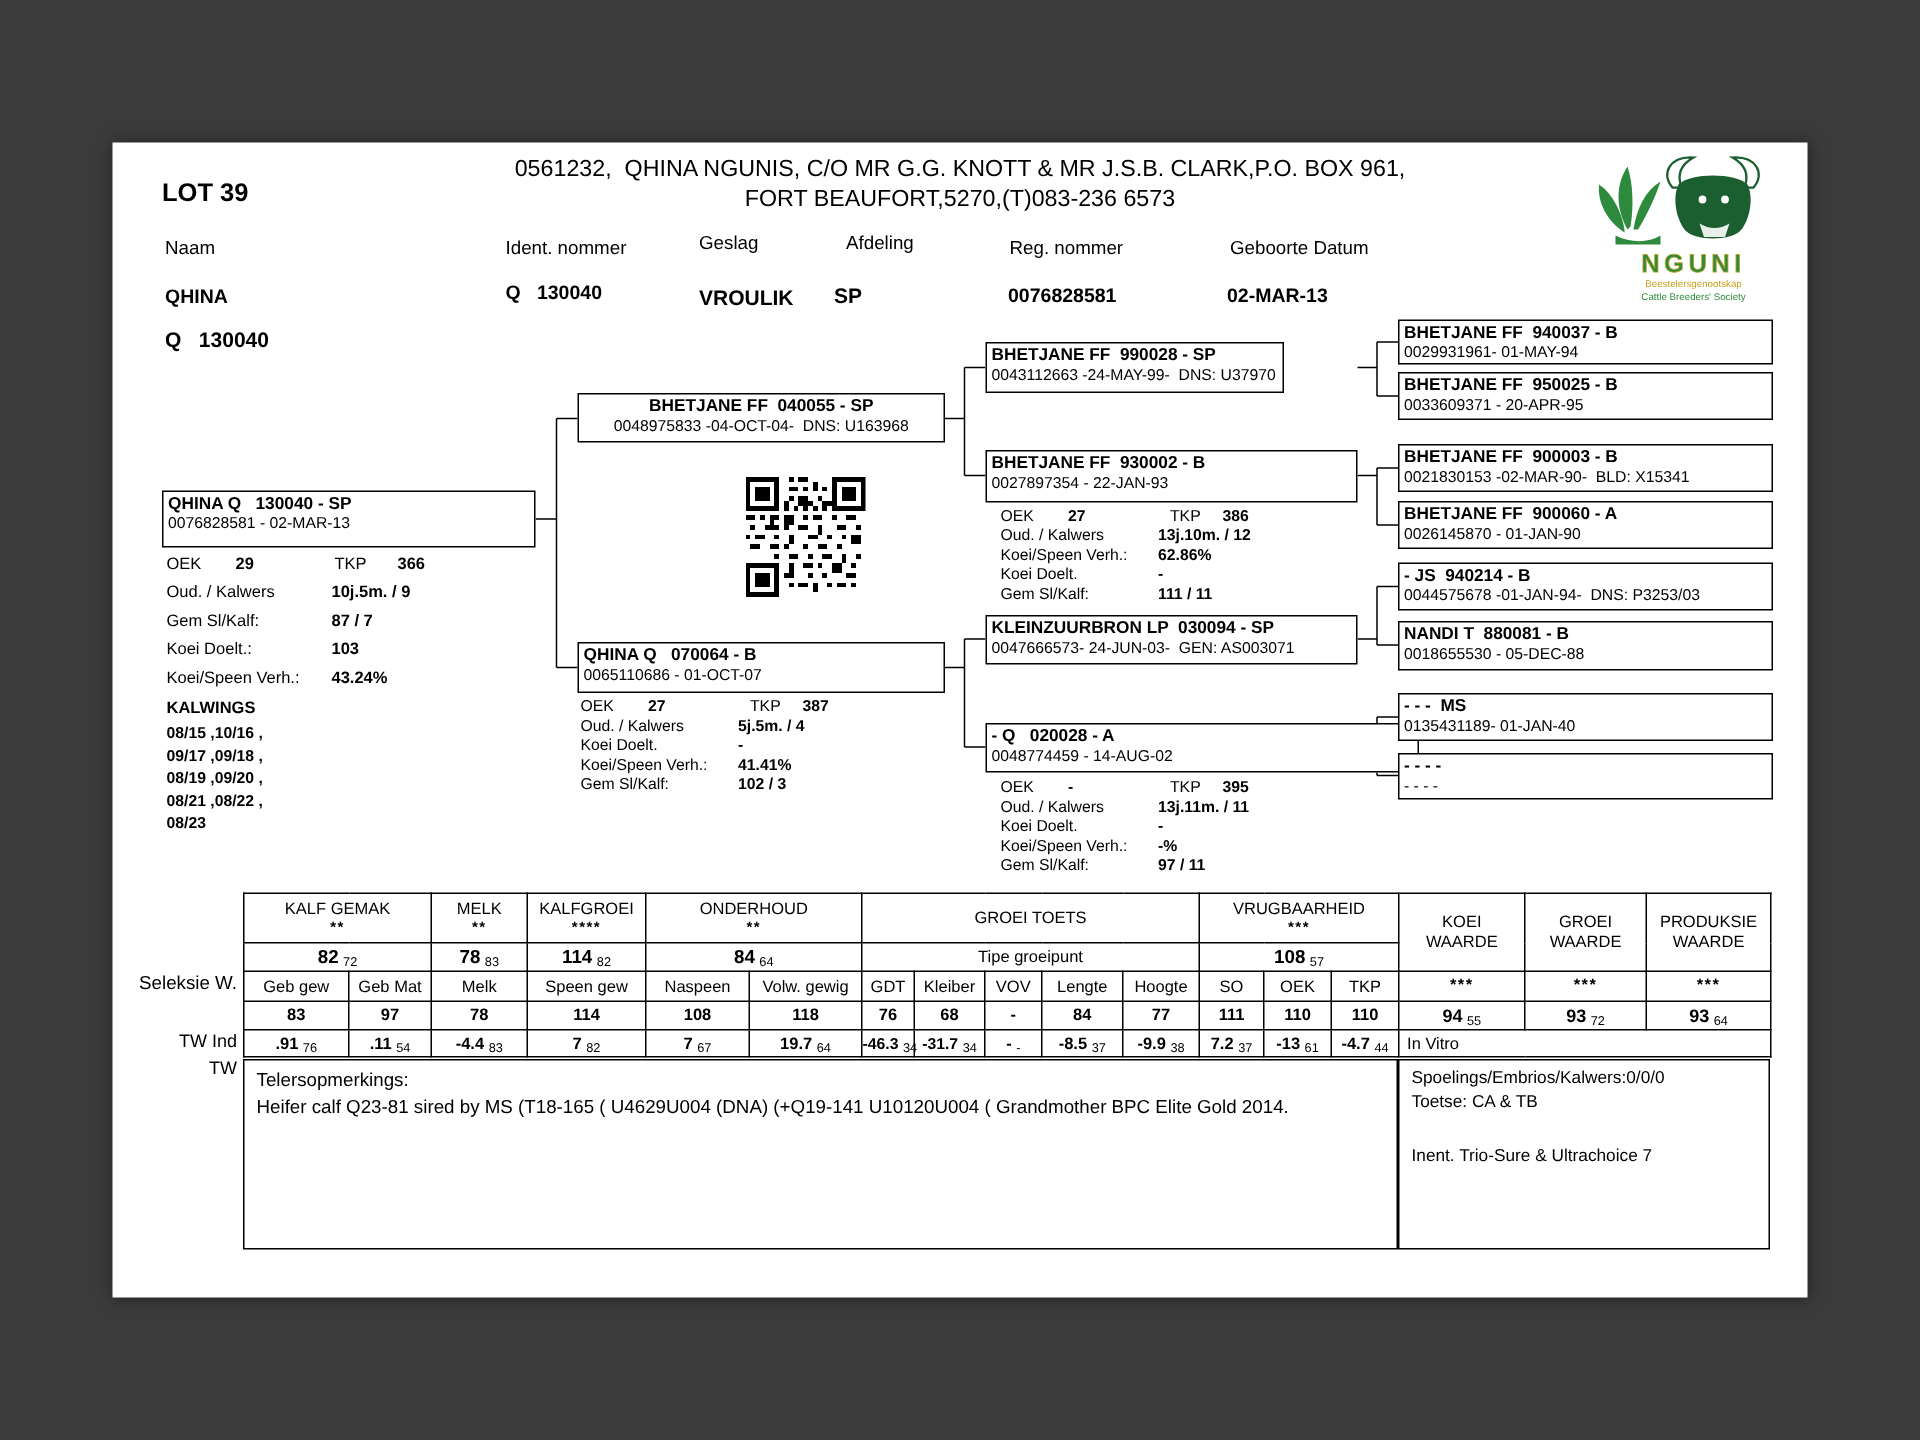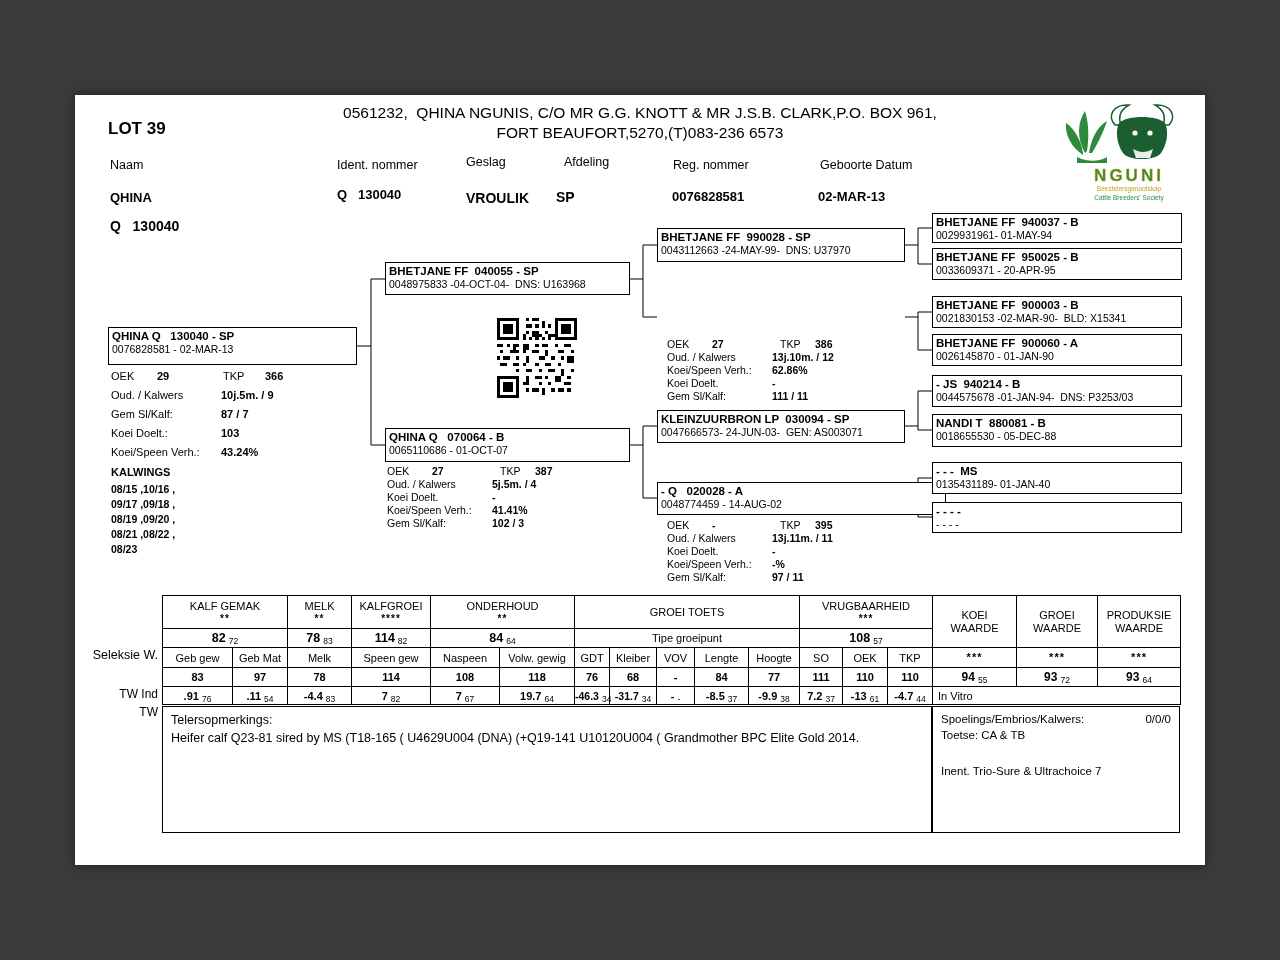--- a/index.html
+++ b/index.html
@@ -41,21 +41,21 @@
   .gl { font-size:11px; line-height:13px; }
   .gs { font-size:10px; font-weight:bold; letter-spacing:1px; line-height:11px; }
   .val { font-weight:bold; font-size:12px; }
   .vbig { font-weight:bold; font-size:12.5px; }
   .acc { font-size:8.5px; font-weight:normal; margin-left:3px; position:relative; top:2px; }
   .invitro { text-align:left !important; padding-left:5px !important; font-size:11.5px; }
   .rowlabel { font-size:12.5px; text-align:right; width:66px;margin-top:19px; }
   
   .notebox { position:absolute; border:1px solid #000; font-size:12.5px; line-height:18px; padding:4px 8px; }
   .notebox-r { font-size:11.5px; line-height:16px; }
-  .sp-line { display:flex; justify-content:space-between; }
+  .sp-line { display:flex; }
 </style>
 </head>
 <body>
 
 <div class="page">
 
   <div class="abs doc-title" style="left:0; top:8px;">
     <div class="pre">0561232,  QHINA NGUNIS, C/O MR G.G. KNOTT &amp; MR J.S.B. CLARK,P.O. BOX 961,</div>
     <div class="pre">FORT BEAUFORT,5270,(T)083-236 6573</div>
   </div>
@@ -102,33 +102,37 @@
              M830,222 H843 M843,217 V255 M843,217 H857 M843,255 H857
              M830,331 H843 M843,296 V335 M843,296 H857 M843,335 H857
              M830,403 H843 M843,383 V422 M843,383 H857 M843,422 H857" stroke="#000" stroke-width="1" fill="none"></path>
   </svg>
 
   <div class="pbox" style="left:33px; top:232px; width:249px; height:38px;">
     <div class="bt">QHINA Q   130040 - SP</div>
     <div class="br">0076828581 - 02-MAR-13</div>
   </div>
 
-  <div class="pbox" style="left:310px; top:167px; width:245px; height:33px;">
+  <div class="pbox" style="left:310px; top:167px; width:245px; height:33px;text-align:center;">
     <div class="bt">BHETJANE FF  040055 - SP</div>
     <div class="br">0048975833 -04-OCT-04-  DNS: U163968</div>
   </div>
 
   <div class="pbox" style="left:310px; top:333px; width:245px; height:34px;">
     <div class="bt">QHINA Q   070064 - B</div>
     <div class="br">0065110686 - 01-OCT-07</div>
   </div>
 
-  <div class="pbox" style="left:582px; top:133px; width:248px; height:34px;">
+  <div class="pbox" style="left:582px; top:133px; width:199px; height:34px;">
     <div class="bt">BHETJANE FF  990028 - SP</div>
     <div class="br">0043112663 -24-MAY-99-  DNS: U37970</div>
+  </div>
+  <div class="pbox" style="left:582px; top:205px; width:248px; height:35px;">
+    <div class="bt">BHETJANE FF  930002 - B</div>
+    <div class="br">0027897354 - 22-JAN-93</div>
   </div>
   <div class="pbox" style="left:582px; top:315px; width:248px; height:33px;">
     <div class="bt">KLEINZUURBRON LP  030094 - SP</div>
     <div class="br">0047666573- 24-JUN-03-  GEN: AS003071</div>
   </div>
   <div class="pbox" style="left:582px; top:387px; width:289px; height:33px;">
     <div class="bt">- Q   020028 - A</div>
     <div class="br">0048774459 - 14-AUG-02</div>
   </div>
 

